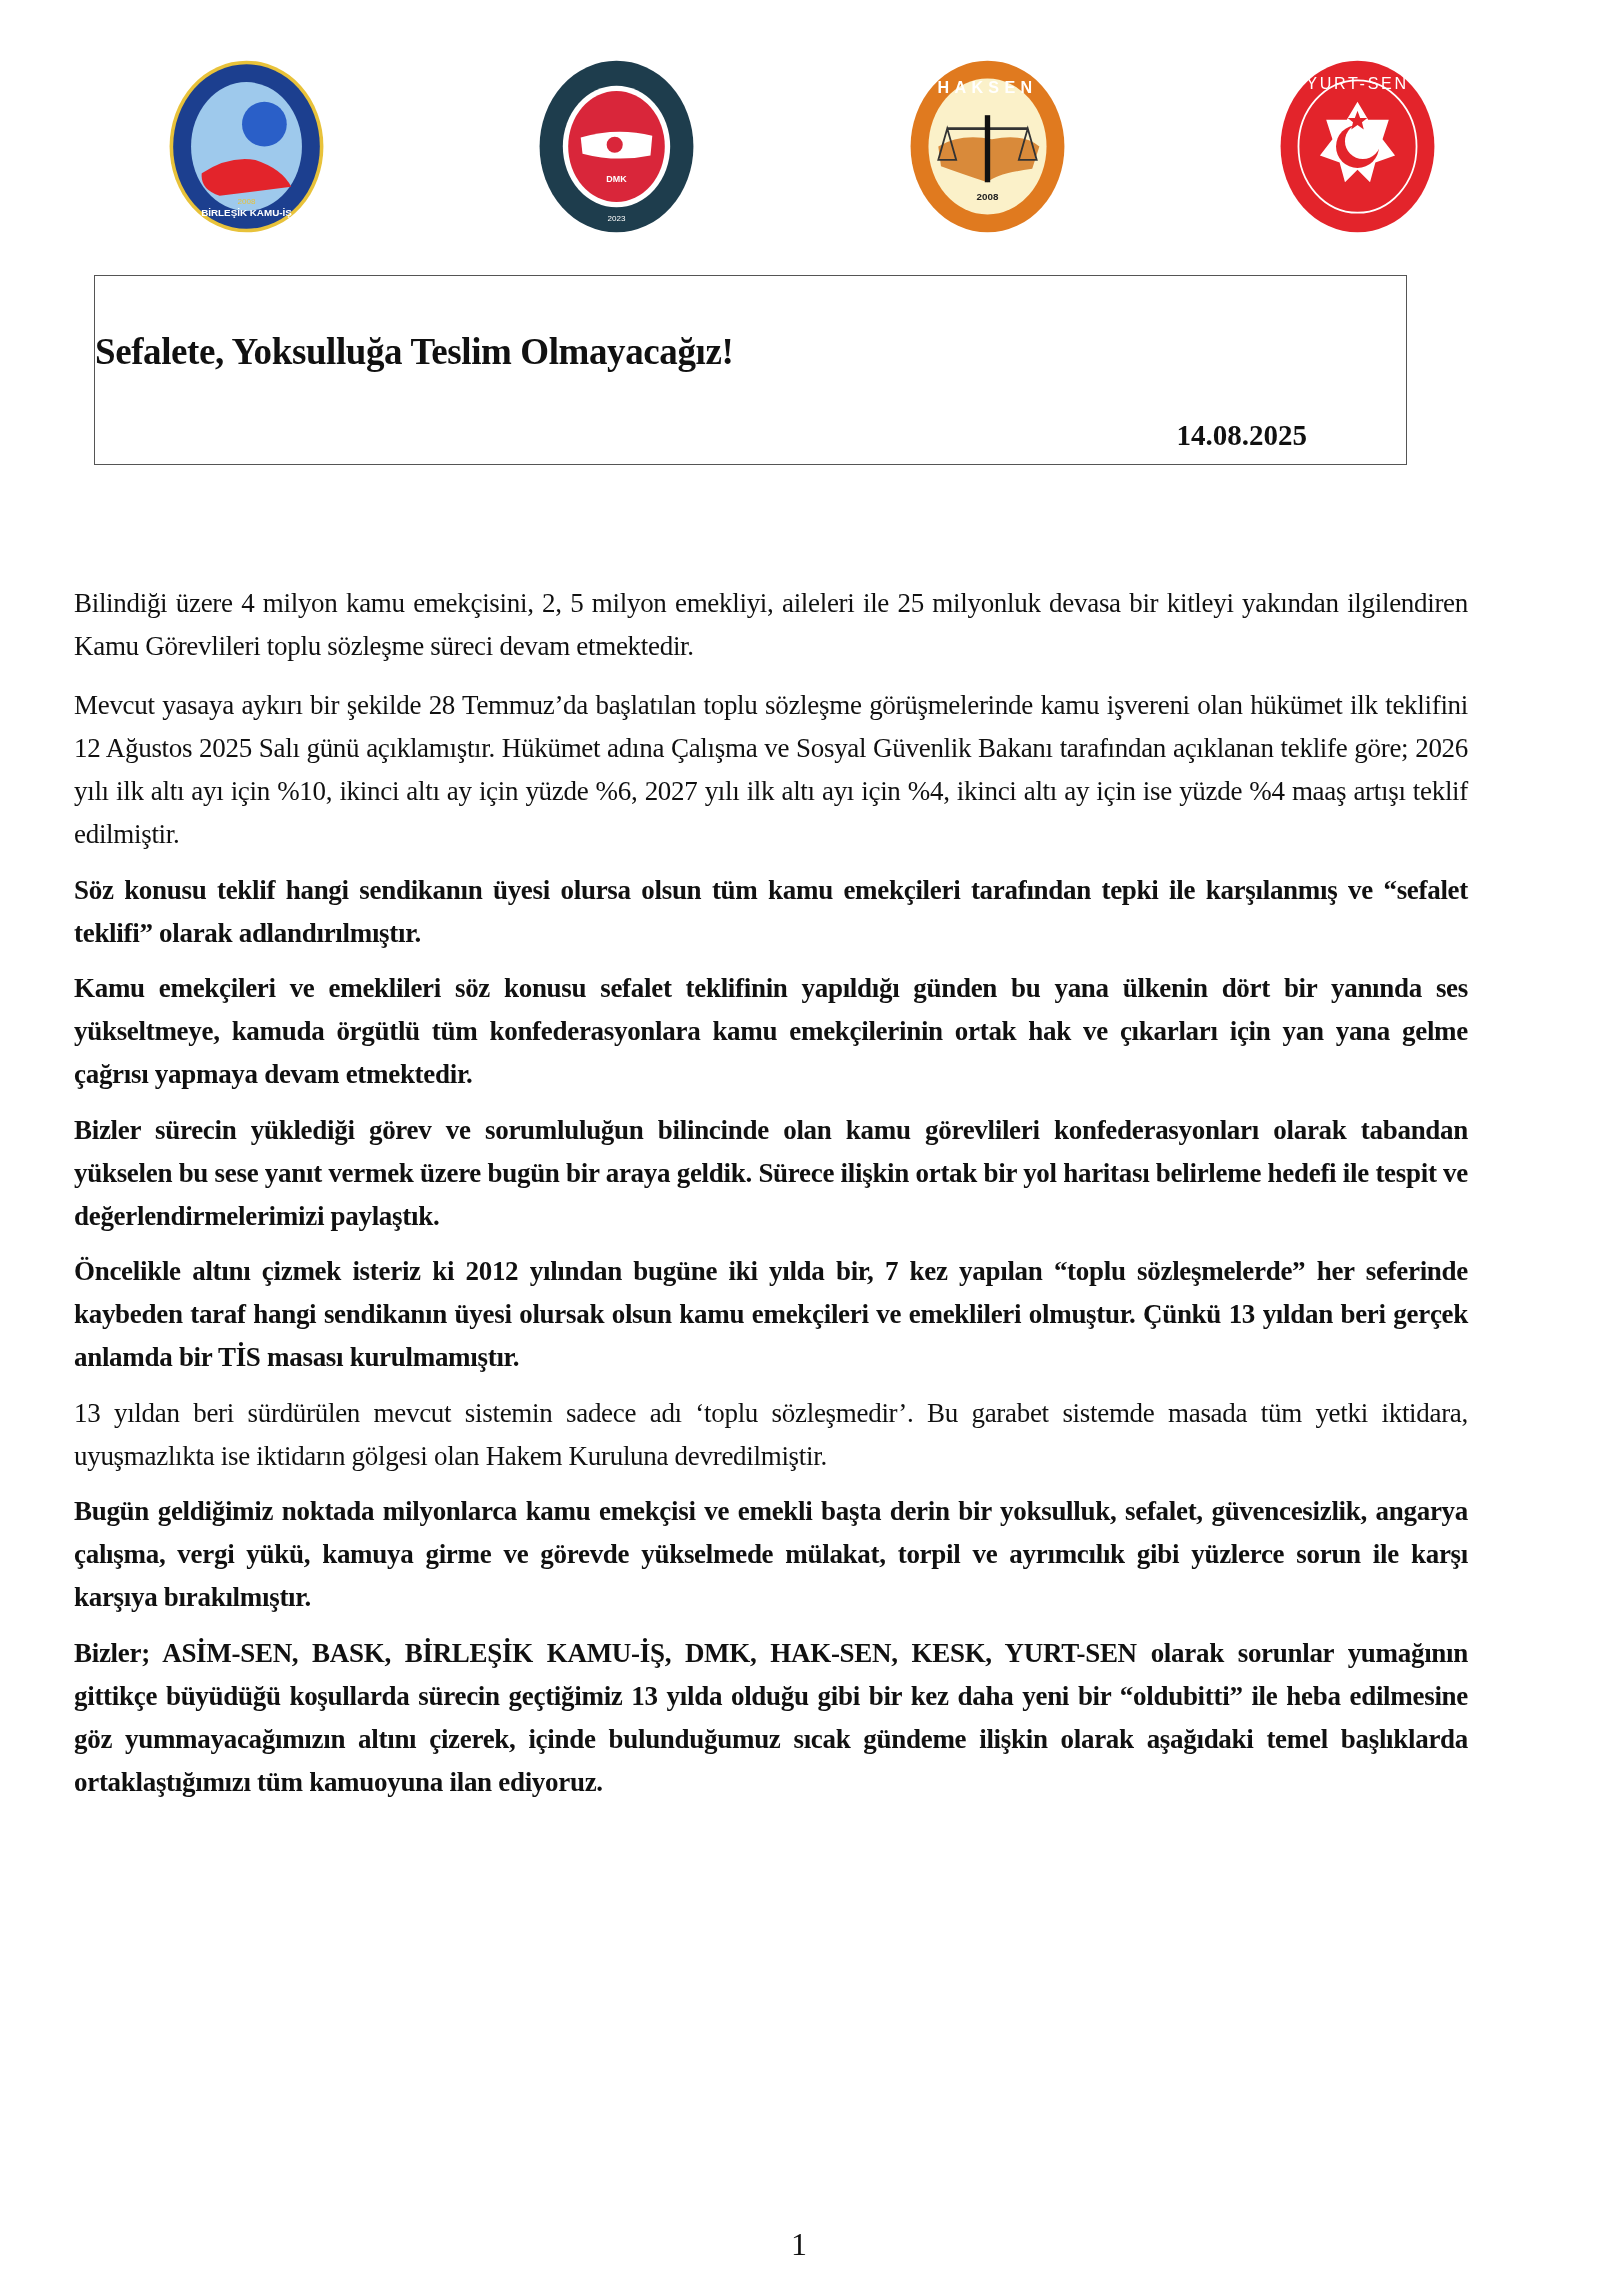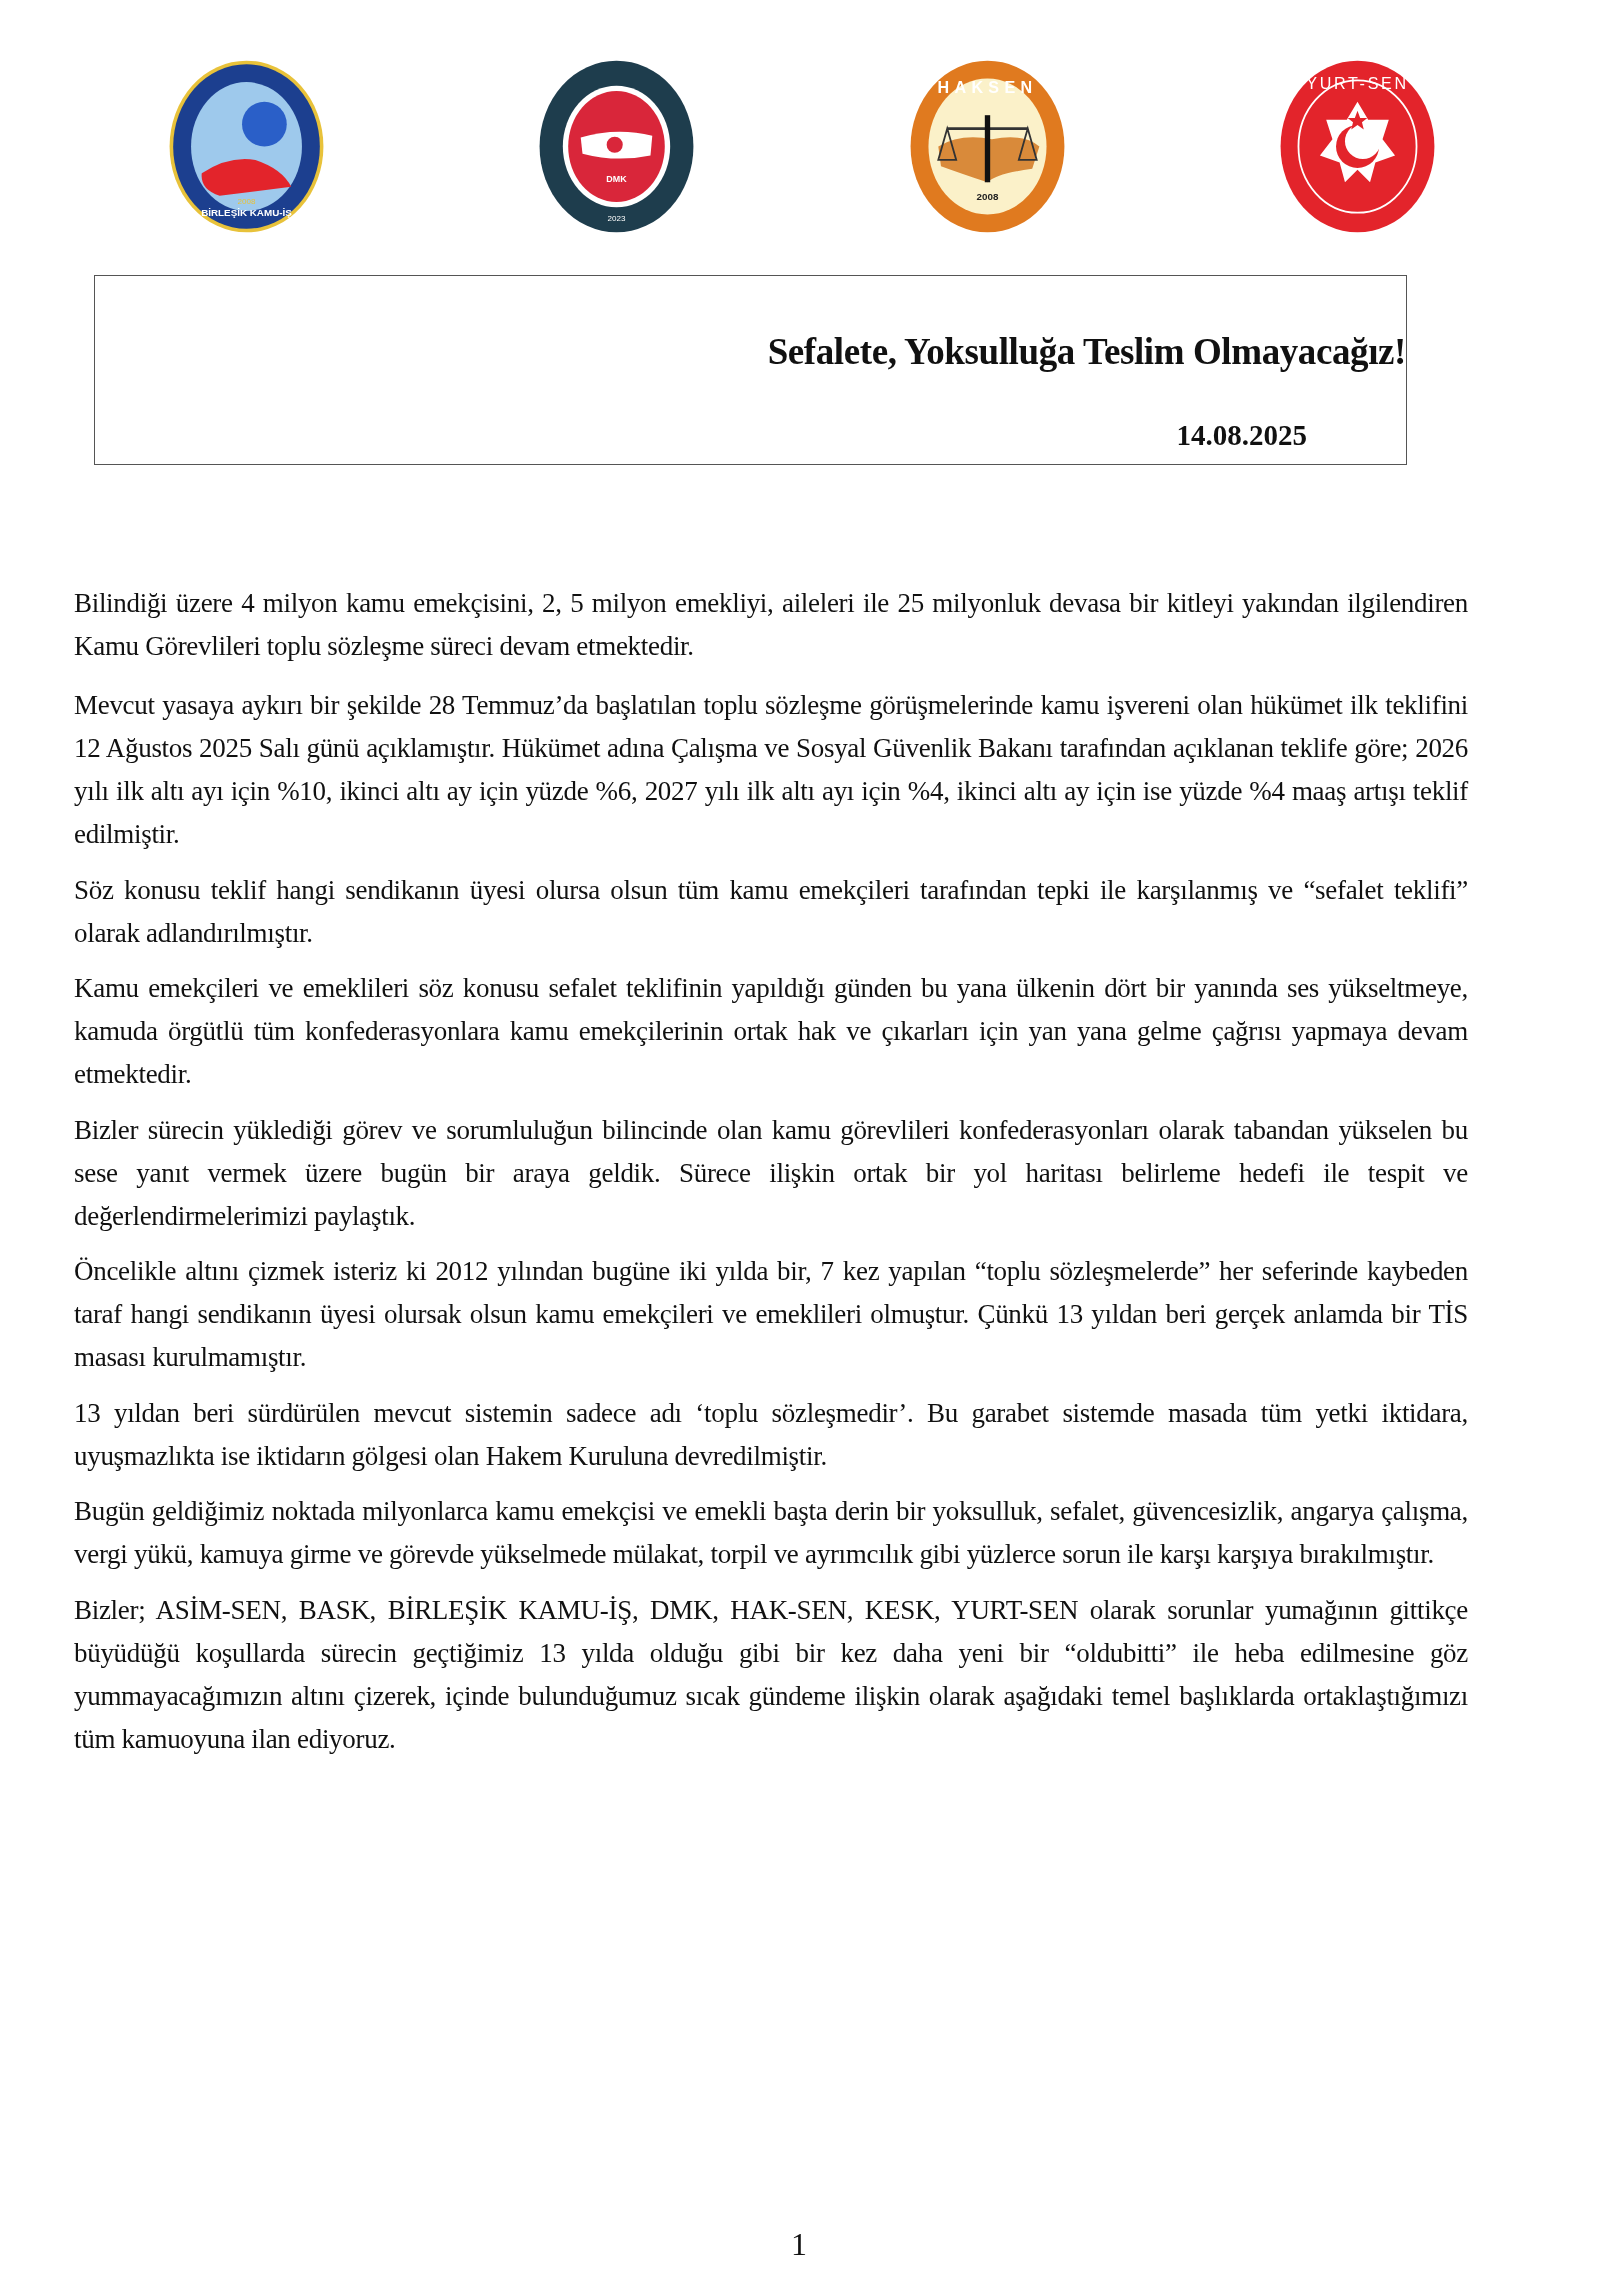--- a/index.html
+++ b/index.html
@@ -6,31 +6,31 @@
   body { width: 1598px; height: 2293px; position: relative; overflow: hidden;
          font-family: "DejaVu Serif", "Liberation Serif", serif; color: #111; }
 
   .logos { position: absolute; top: 52px; left: 166px; width: 1272px; height: 188px;
            display: flex; justify-content: space-between; align-items: center; }
   .logo { width: 161px; height: 179px; display: flex; align-items: center; justify-content: center; }
   .logo svg { width: 161px; height: 179px; }
 
   .title-box { position: absolute; left: 94px; top: 275px; width: 1313px; height: 190px;
                border: 1.8px solid #555; box-sizing: border-box; }
-  .title-line { position: absolute; left: 0; right: 0; text-align: right;
+  .title-line { position: absolute; left: 0; right: 0; text-align: left;
                 font-family: "Liberation Serif", serif; font-weight: bold; font-size: 37px; letter-spacing: -0.4px; }
   .title-1 { top: 54px; }
   .title-2 { top: 99px; }
   .title-date { position: absolute; right: 99px; top: 143px; font-family: "Liberation Serif", serif;
                 font-weight: bold; font-size: 29px; }
 
   .body { position: absolute; left: 74px; top: 582px; width: 1394px; }
   .para { font-family: "Liberation Serif", serif; font-size: 27px; line-height: 43px;
           text-align: justify; margin: 0 0 12.5px 0; letter-spacing: -0.3px; }
-  .para.bold { font-weight: normal; }
+  .para.bold { font-weight: bold; }
   .para.p1 { margin-bottom: 16px; }
 
   .page-number { position: absolute; left: 0; width: 100%; top: 2226px; text-align: center;
                  font-family: "Liberation Serif", serif; font-size: 32px; }
 </style>
 </head>
 <body>
 
 <div class="logos">
 

